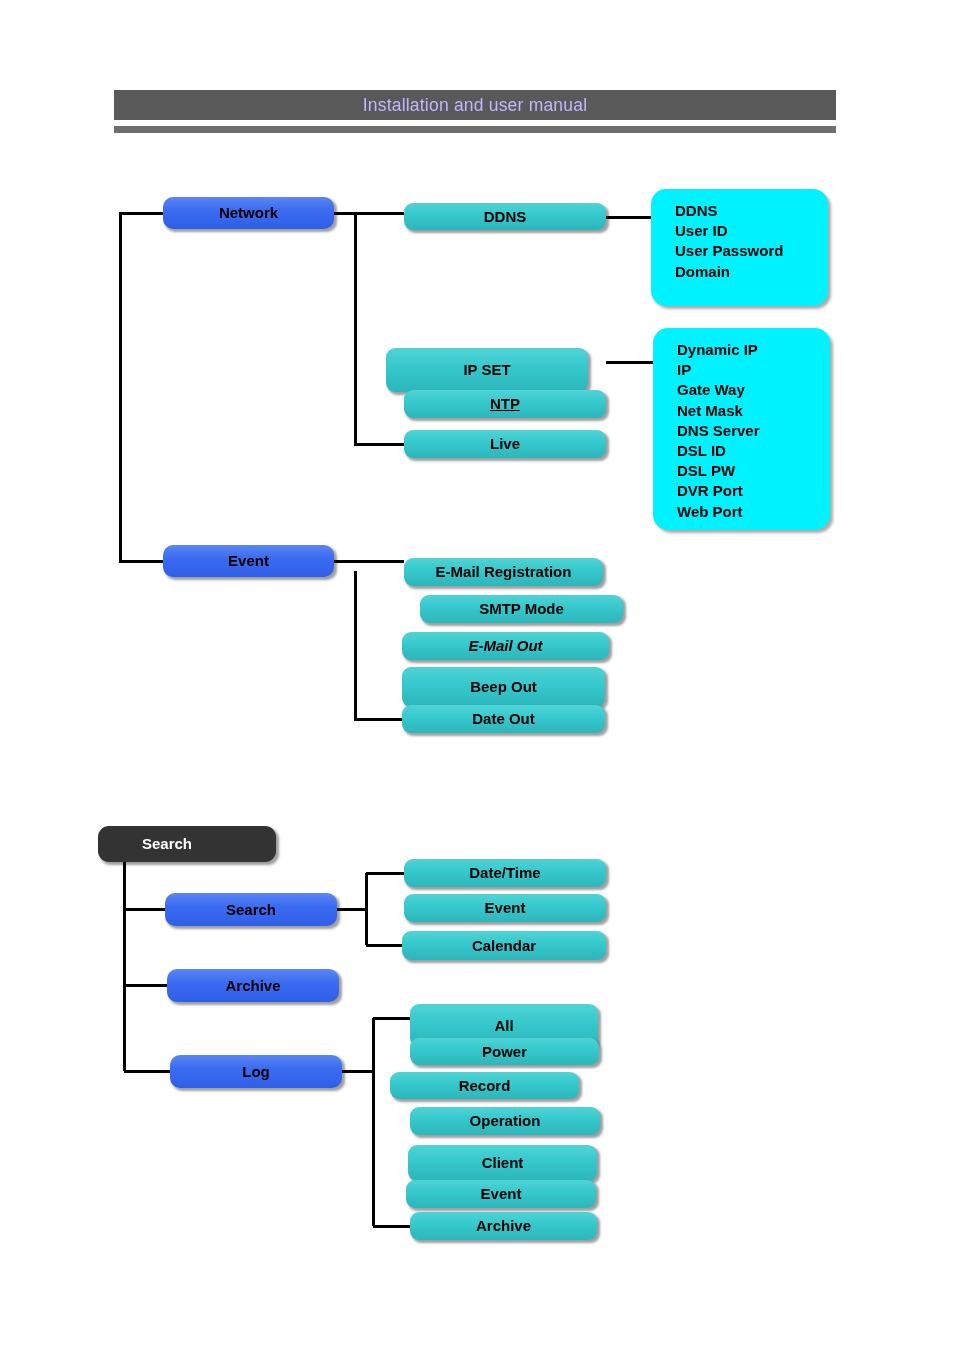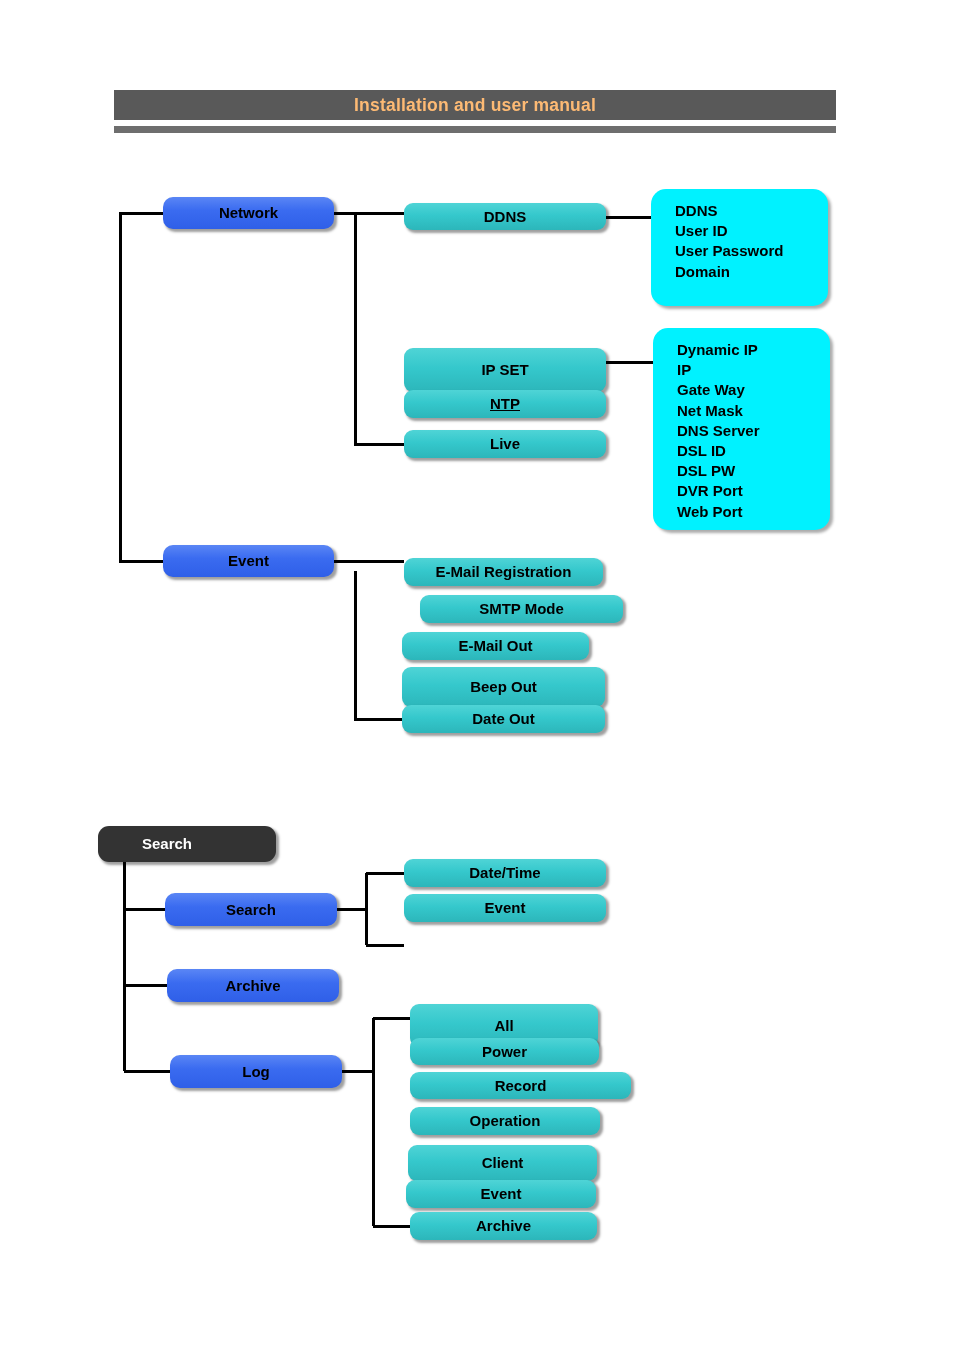--- a/index.html
+++ b/index.html
@@ -23,23 +23,23 @@
     width: 722px;
     height: 30px;
     background: #595959;
   }
   #page-header .title {
     position: absolute;
     left: 0; right: 0;
     top: 50%;
     transform: translateY(-50%);
     text-align: center;
-    color: #fdba74;
+    color: #c4b5fd;
     font-size: 17.5px;
-    font-weight: bold;
+    font-weight: normal;
     letter-spacing: 0.2px;
   }
   #header-rule {
     position: absolute;
     left: 114px;
     top: 126px;
     width: 722px;
     height: 7px;
     background: #6e6e6e;
   }
@@ -169,21 +169,21 @@
   </svg>
 
   <div class="node blue" style="left:163px; top:197px; width:171px; height:32px;">
     <span class="label">Network</span>
   </div>
 
   <div class="node teal" style="left:404px; top:203px; width:202px; height:27px;">
     <span class="label">DDNS</span>
   </div>
 
-  <div class="node teal" style="left:404px; top:348px; width:202px; height:44px;">
+  <div class="node teal" style="left:386px; top:348px; width:202px; height:44px;">
     <span class="label">IP SET</span>
   </div>
 
   <div class="node teal" style="left:404px; top:390px; width:202px; height:28px;text-decoration:underline;">
     <span class="label">NTP</span>
   </div>
 
   <div class="node teal" style="left:404px; top:430px; width:202px; height:28px;">
     <span class="label">Live</span>
   </div>
@@ -212,21 +212,21 @@
   </div>
 
   <div class="node teal" style="left:404px; top:558px; width:199px; height:28px;">
     <span class="label">E-Mail Registration</span>
   </div>
 
   <div class="node teal" style="left:402px; top:595px; width:203px; height:28px;margin-left:18px;">
     <span class="label">SMTP Mode</span>
   </div>
 
-  <div class="node teal" style="left:402px; top:632px; width:187px; height:28px;">
+  <div class="node teal" style="left:402px; top:632px; width:207px; height:28px;font-style:italic;">
     <span class="label">E-Mail Out</span>
   </div>
 
   <div class="node teal" style="left:402px; top:667px; width:203px; height:40px;">
     <span class="label">Beep Out</span>
   </div>
 
   <div class="node teal" style="left:402px; top:705px; width:203px; height:28px;">
     <span class="label">Date Out</span>
   </div>
@@ -248,30 +248,33 @@
   </div>
 
   <div class="node blue" style="left:170px; top:1055px; width:172px; height:33px;">
     <span class="label">Log</span>
   </div>
 
   <div class="node teal" style="left:404px; top:894px; width:202px; height:28px;">
     <span class="label">Event</span>
   </div>
 
+  <div class="node teal" style="left:402px; top:931px; width:204px; height:29px;">
+    <span class="label">Calendar</span>
+  </div>
 
   <div class="node teal" style="left:410px; top:1004px; width:188px; height:43px;">
     <span class="label">All</span>
   </div>
 
   <div class="node teal" style="left:410px; top:1038px; width:189px; height:27px;justify-content:center;">
     <span class="label">Power</span>
   </div>
 
-  <div class="node teal" style="left:410px; top:1072px; width:221px; height:27px;">
+  <div class="node teal" style="left:390px; top:1072px; width:189px; height:27px;">
     <span class="label">Record</span>
   </div>
 
   <div class="node teal" style="left:410px; top:1107px; width:190px; height:28px;">
     <span class="label">Operation</span>
   </div>
 
   <div class="node teal" style="left:408px; top:1145px; width:189px; height:36px;">
     <span class="label">Client</span>
   </div>

